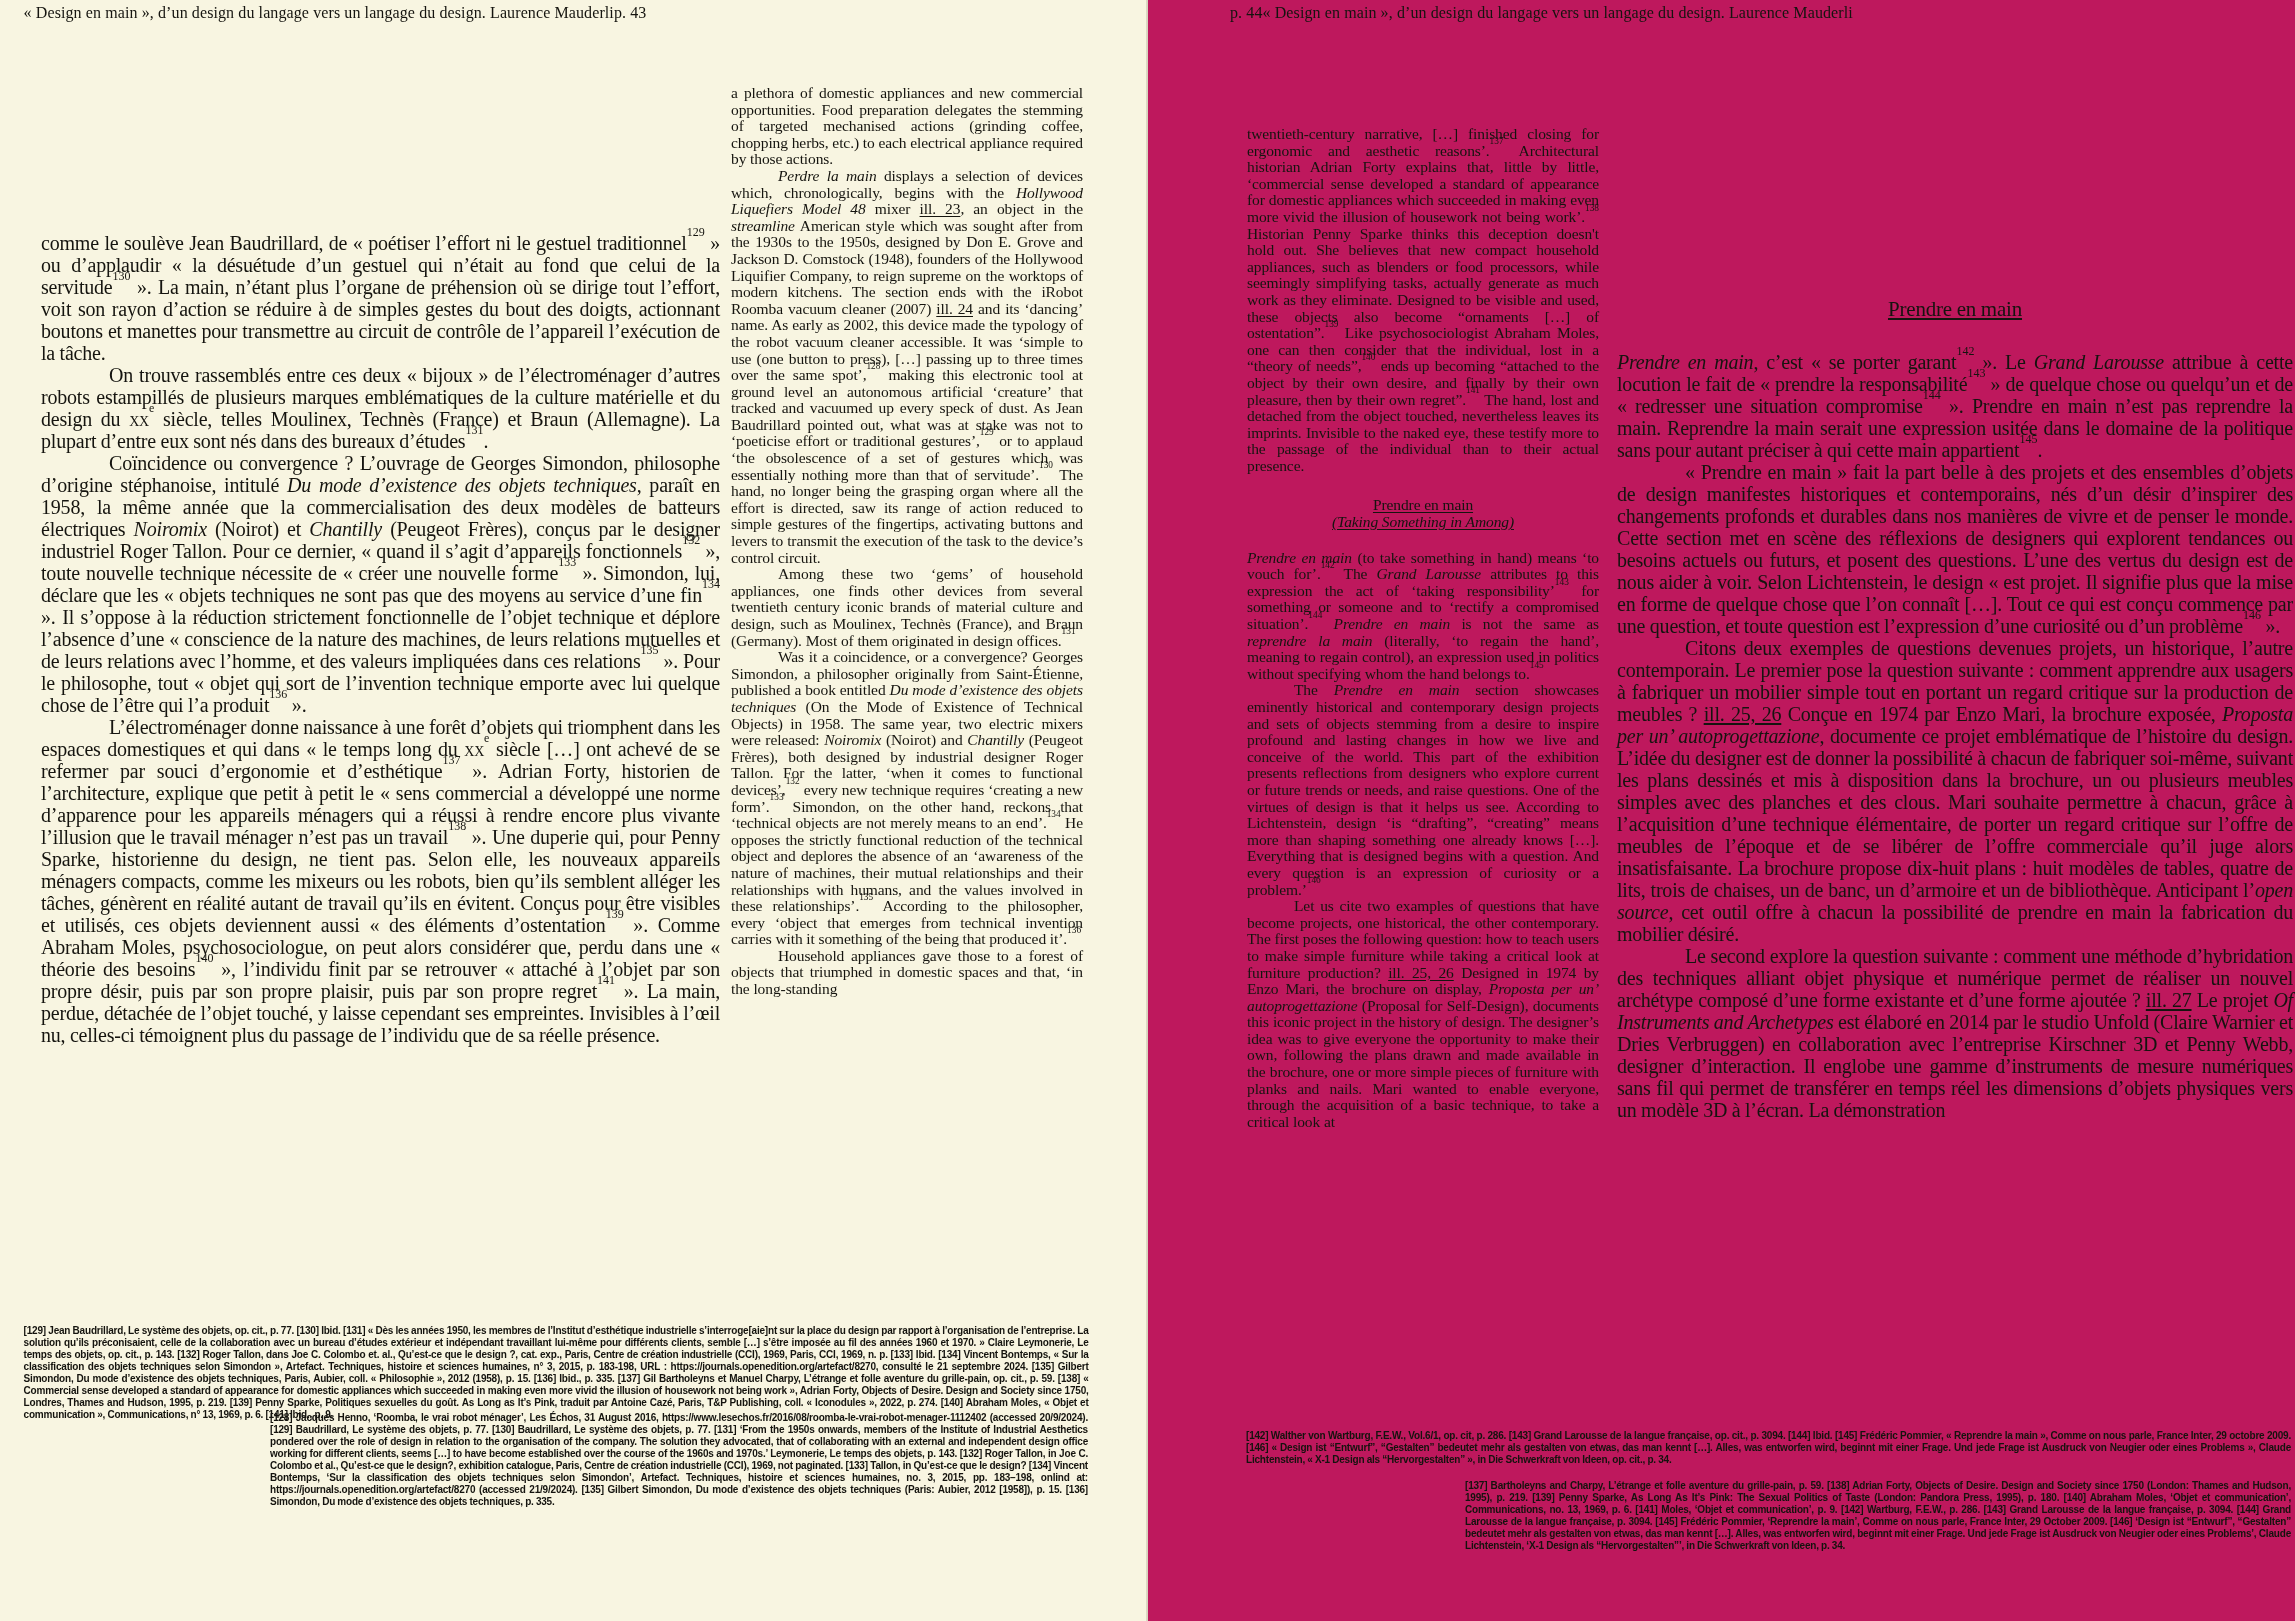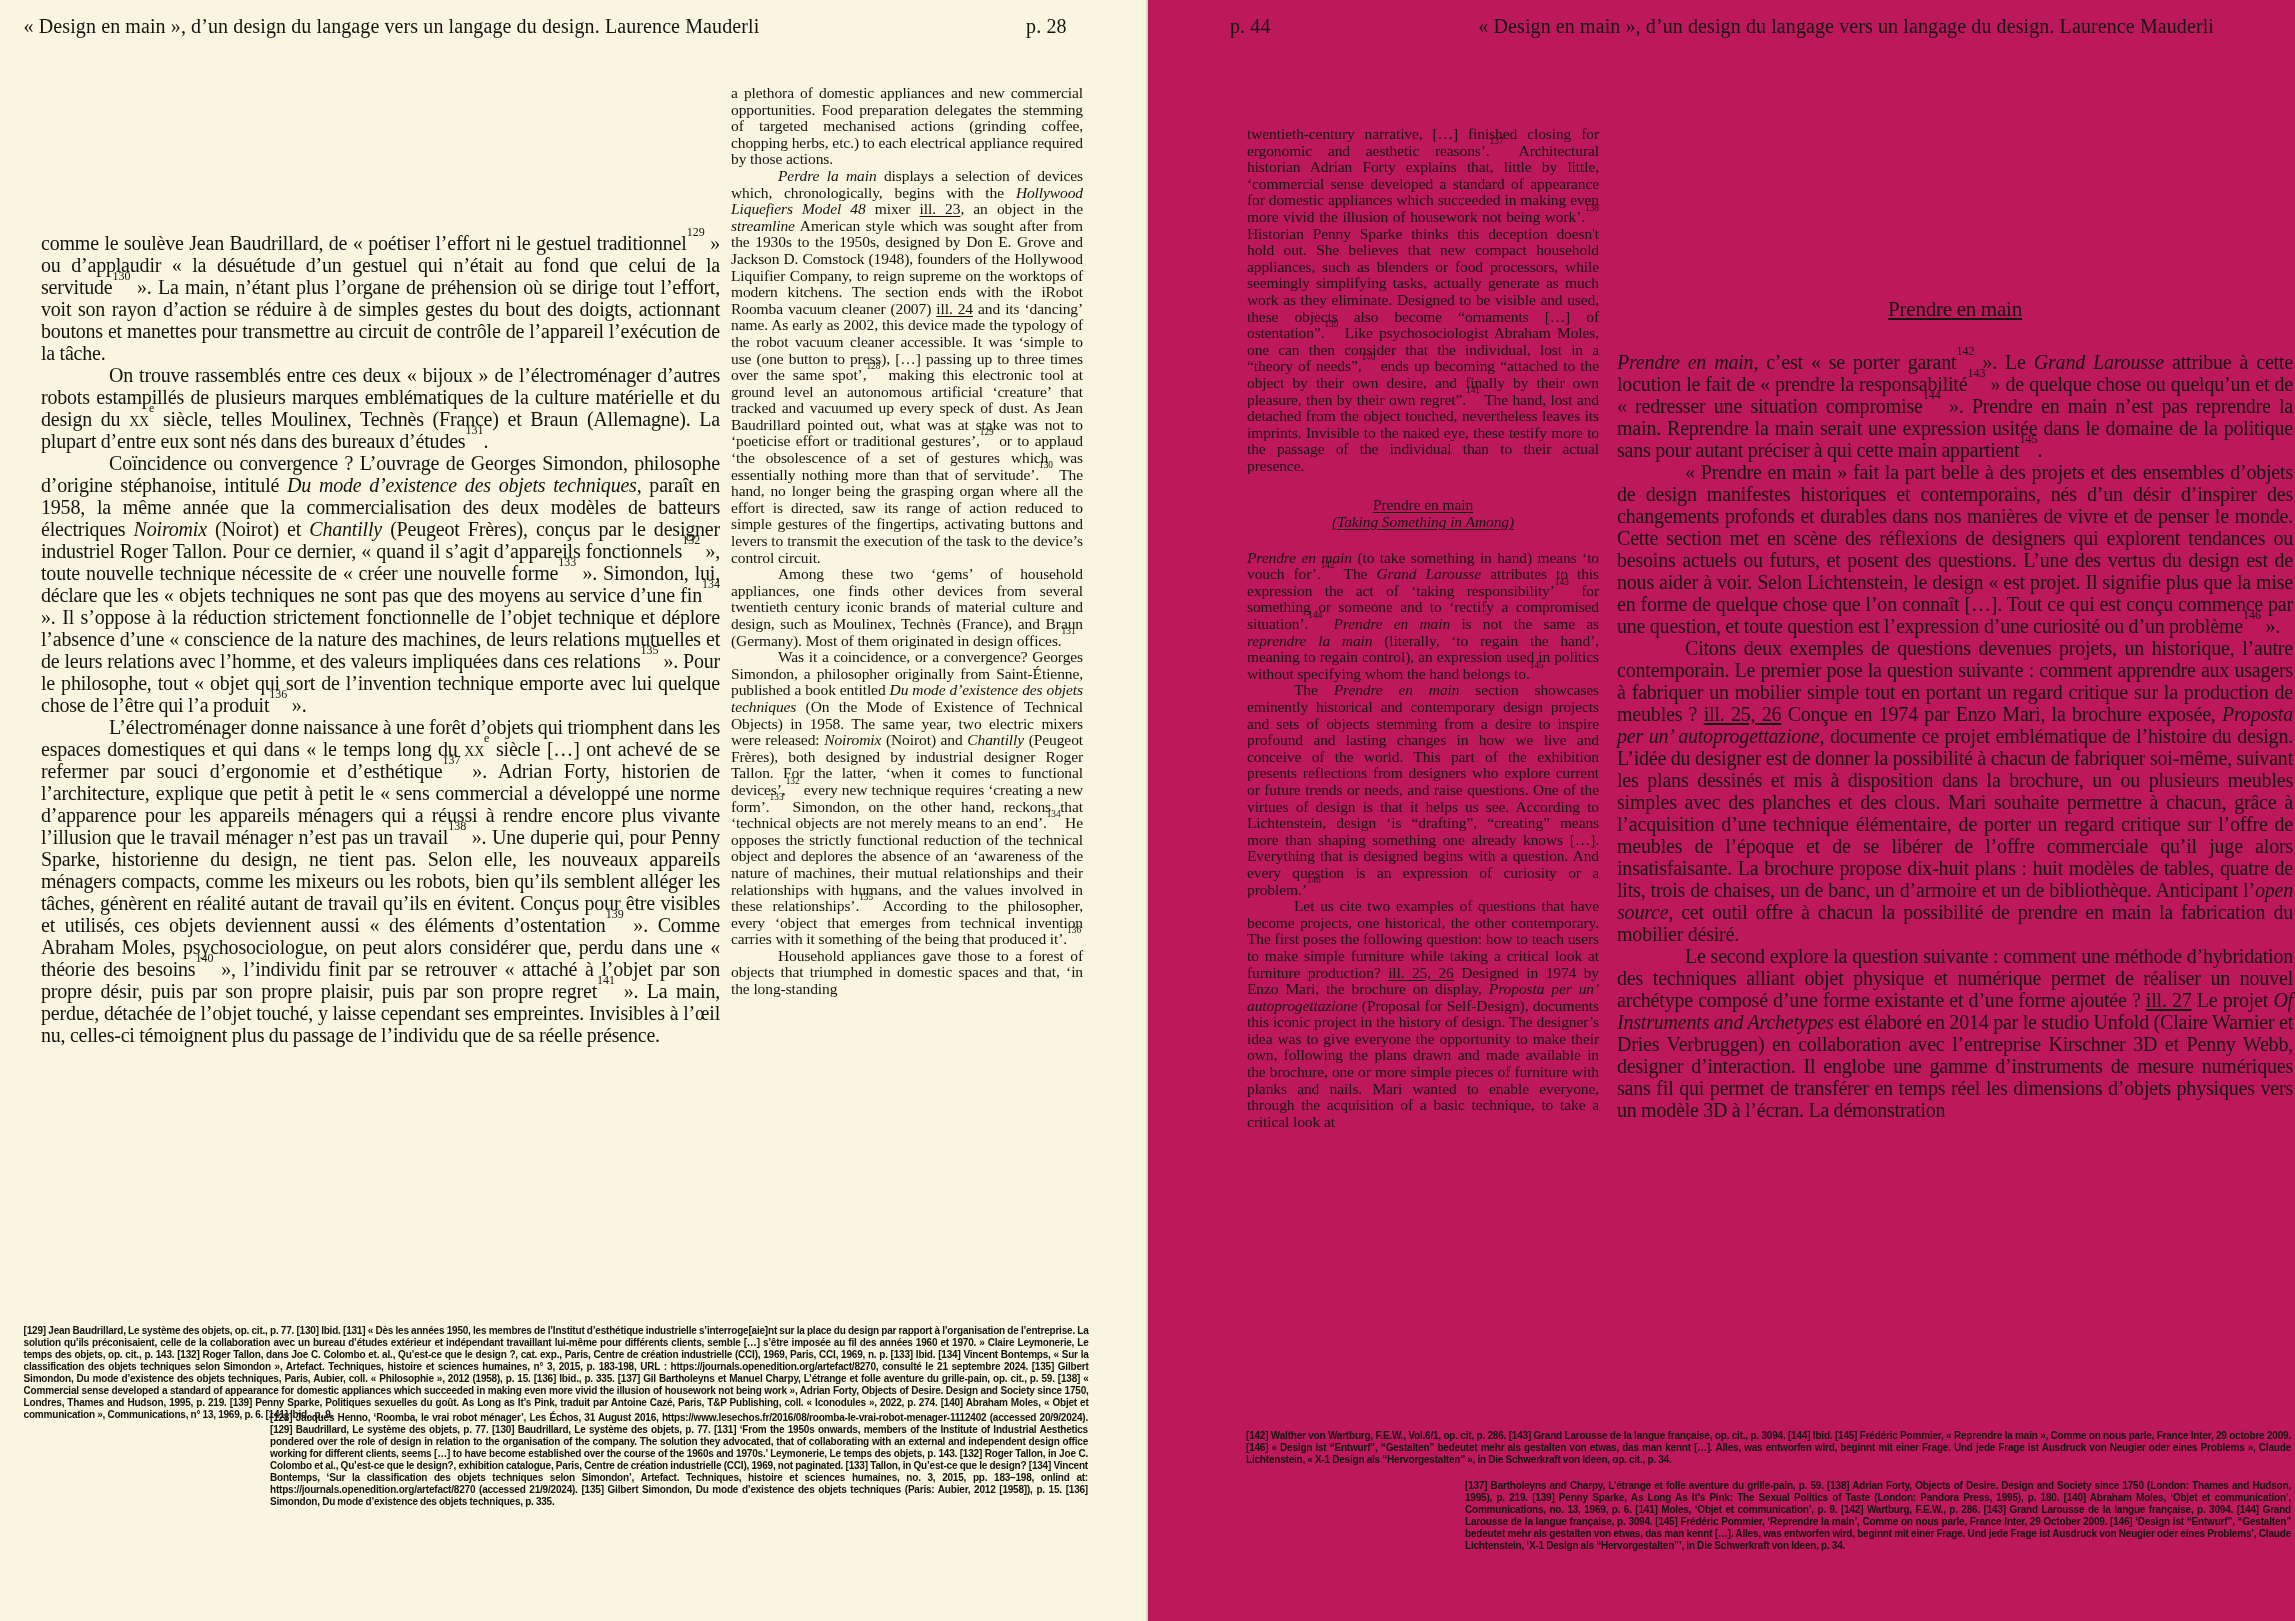--- a/index.html
+++ b/index.html
@@ -8,21 +8,21 @@
     background:#f8f5e1;color:#15140f;
     font-family:"Liberation Serif","DejaVu Serif",serif;
     -webkit-font-smoothing:antialiased;
   }
   .page{position:absolute;top:0;width:1148px;height:1622px;background:#f8f5e1}
   .page-left{left:0}
   .page-right{left:1148px;background:#be185d}
   .gutter{position:absolute;left:1146px;top:0;width:2px;height:1622px;
     background:linear-gradient(to right,rgba(88,78,55,.00),rgba(88,78,55,.35),rgba(88,78,55,.06));}
 
-  .hdr{position:absolute;top:15px;font-size:20px;white-space:nowrap;display:flex;justify-content:space-between;letter-spacing:0.1px}
+  .hdr{position:absolute;top:4px;font-size:16px;white-space:nowrap;display:flex;justify-content:flex-start;letter-spacing:0.1px}
   .hdr-l{left:23.6px;width:1043px}
   .hdr-r{left:82px;width:984px}
 
   .col{position:absolute;text-align:justify;text-justify:inter-word}
   .col-fr{font-size:20px;line-height:22px;letter-spacing:-0.2px;word-spacing:-0.3px}
   .col-en{font-size:15.5px;line-height:16.6px;letter-spacing:-0.1px}
   .col-fr-l{left:41px;top:232px;width:679px}
   .col-en-l{left:731px;top:85px;width:352px}
   .col-en-r{left:99px;top:126px;width:352px}
   .col-fr-r{left:469px;top:298px;width:676px}
@@ -51,21 +51,21 @@
   .fn-en-l{left:270px;top:1412px;width:818px}
   .fn-fr-r{left:98px;top:1430px;width:1045px}
   .fn-en-r{left:317px;top:1480px;width:826px}
 </style>
 </head>
 <body>
 
 <div class="page page-left" lang="fr">
   <div class="hdr hdr-l">
     <span>« Design en main », d’un design du langage vers un langage du design. Laurence Mauderli</span>
-    <span>p. 28</span>
+    <span>p. 43</span>
   </div>
   <div class="col col-fr col-fr-l" lang="fr">
       <p class="para">comme le soulève Jean Baudrillard, de « poétiser l’effort ni le gestuel traditionnel<sup>129</sup> » ou d’applaudir « la désuétude d’un gestuel qui n’était au fond que celui de la servitude<sup>130</sup> ». La main, n’étant plus l’organe de préhension où se dirige tout l’effort, voit son rayon d’action se réduire à de simples gestes du bout des doigts, actionnant boutons et manettes pour transmettre au circuit de contrôle de l’appareil l’exécution de la tâche.</p>
       <p class="para indent">On trouve rassemblés entre ces deux « bijoux » de l’électroménager d’autres robots estampillés de plusieurs marques emblématiques de la culture matérielle et du design du <span class="sc">xx</span><sup>e</sup> siècle, telles Moulinex, Technès (France) et Braun (Allemagne). La plupart d’entre eux sont nés dans des bureaux d’études<sup>131</sup>.</p>
       <p class="para indent">Coïncidence ou convergence ? L’ouvrage de Georges Simondon, philosophe d’origine stéphanoise, intitulé <em>Du mode d’existence des objets techniques</em>, paraît en 1958, la même année que la commercialisation des deux modèles de batteurs électriques <em>Noiromix</em> (Noirot) et <em>Chantilly</em> (Peugeot Frères), conçus par le designer industriel Roger Tallon. Pour ce dernier, « quand il s’agit d’appareils fonctionnels<sup>132</sup> », toute nouvelle technique nécessite de « créer une nouvelle forme<sup>133</sup> ». Simondon, lui, déclare que les « objets techniques ne sont pas que des moyens au service d’une fin<sup>134</sup> ». Il s’oppose à la réduction strictement fonctionnelle de l’objet technique et déplore l’absence d’une « conscience de la nature des machines, de leurs relations mutuelles et de leurs relations avec l’homme, et des valeurs impliquées dans ces relations<sup>135</sup> ». Pour le philosophe, tout « objet qui sort de l’invention technique emporte avec lui quelque chose de l’être qui l’a produit<sup>136</sup> ».</p>
       <p class="para indent">L’électroménager donne naissance à une forêt d’objets qui triomphent dans les espaces domestiques et qui dans « le temps long du <span class="sc">xx</span><sup>e</sup> siècle […] ont achevé de se refermer par souci d’ergonomie et d’esthétique<sup>137</sup> ». Adrian Forty, historien de l’architecture, explique que petit à petit le « sens commercial a développé une norme d’apparence pour les appareils ménagers qui a réussi à rendre encore plus vivante l’illusion que le travail ménager n’est pas un travail<sup>138</sup> ». Une duperie qui, pour Penny Sparke, historienne du design, ne tient pas. Selon elle, les nouveaux appareils ménagers compacts, comme les mixeurs ou les robots, bien qu’ils semblent alléger les tâches, génèrent en réalité autant de travail qu’ils en évitent. Conçus pour être visibles et utilisés, ces objets deviennent aussi « des éléments d’ostentation<sup>139</sup> ». Comme Abraham Moles, psychosociologue, on peut alors considérer que, perdu dans une « théorie des besoins<sup>140</sup> », l’individu finit par se retrouver « attaché à l’objet par son propre désir, puis par son propre plaisir, puis par son propre regret<sup>141</sup> ». La main, perdue, détachée de l’objet touché, y laisse cependant ses empreintes. Invisibles à l’œil nu, celles-ci témoignent plus du passage de l’individu que de sa réelle présence.</p>
     </div>
   <div class="col col-en col-en-l" lang="en">
       <p class="para">a plethora of domestic appliances and new commercial opportunities. Food preparation delegates the stemming of targeted mechanised actions (grinding coffee, chopping herbs, etc.) to each electrical appliance required by those actions.</p>
       <p class="para indent"><em>Perdre la main</em> displays a selection of devices which, chronologically, begins with the <em>Hollywood Liquefiers Model 48</em> mixer <span class="u">ill. 23</span>, an object in the <em>streamline</em> American style which was sought after from the 1930s to the 1950s, designed by Don E. Grove and Jackson D. Comstock (1948), founders of the Hollywood Liquifier Company, to reign supreme on the worktops of modern kitchens. The section ends with the iRobot Roomba vacuum cleaner (2007) <span class="u">ill. 24</span> and its ‘dancing’ name. As early as 2002, this device made the typology of the robot vacuum cleaner accessible. It was ‘simple to use (one button to press), […] passing up to three times over the same spot’,<sup>128</sup> making this electronic tool at ground level an autonomous artificial ‘creature’ that tracked and vacuumed up every speck of dust. As Jean Baudrillard pointed out, what was at stake was not to ‘poeticise effort or traditional gestures’,<sup>129</sup> or to applaud ‘the obsolescence of a set of gestures which was essentially nothing more than that of servitude’.<sup>130</sup> The hand, no longer being the grasping organ where all the effort is directed, saw its range of action reduced to simple gestures of the fingertips, activating buttons and levers to transmit the execution of the task to the device’s control circuit.</p>

